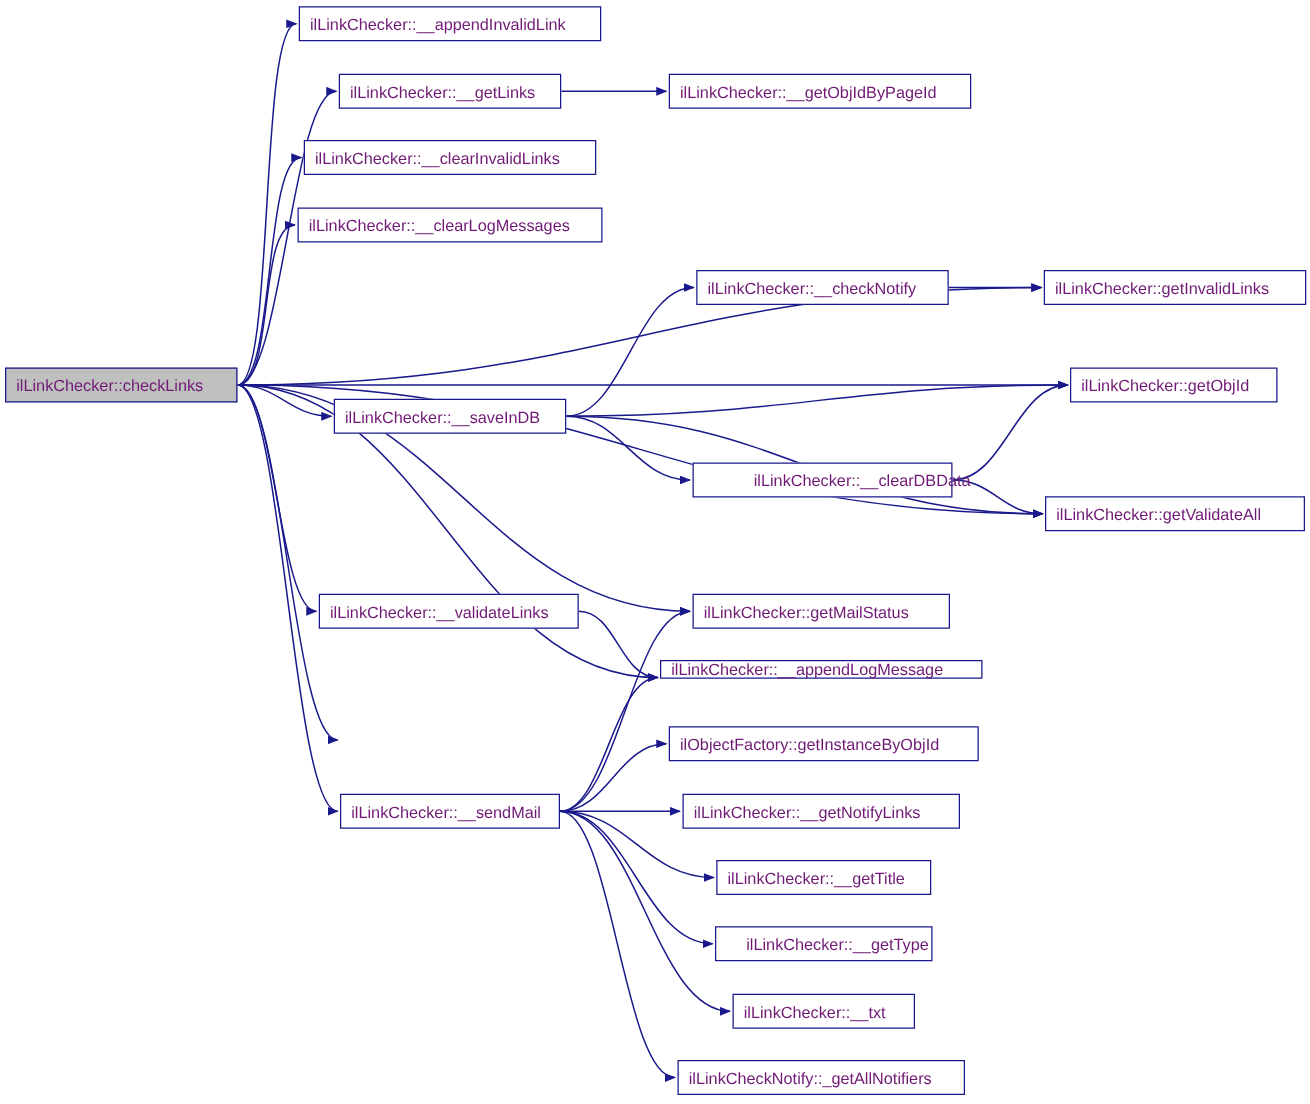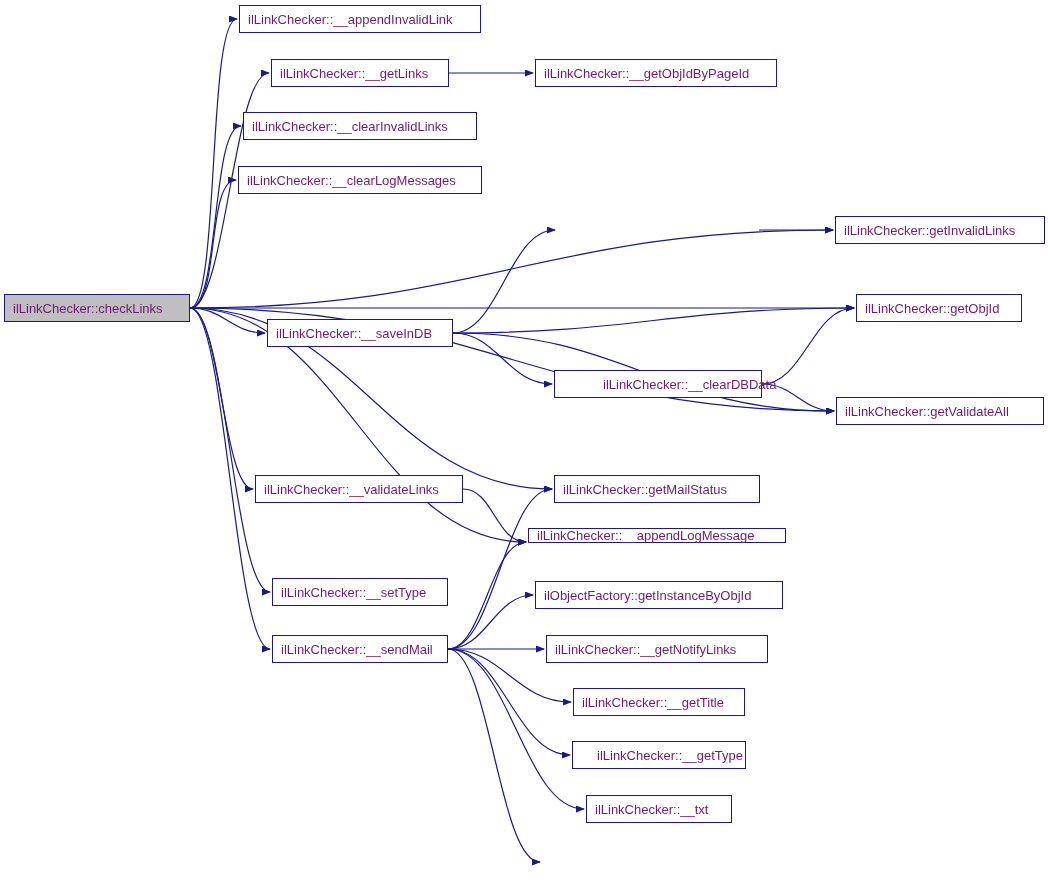--- a/index.html
+++ b/index.html
@@ -95,20 +95,23 @@
     </div>
     <div class="node" style="left: 243px; top: 112px; width: 234px; height: 28px;">
       <span>ilLinkChecker::__clearInvalidLinks</span>
     </div>
     <div class="node" style="left: 238px; top: 166px; width: 244px; height: 28px;">
       <span>ilLinkChecker::__clearLogMessages</span>
     </div>
     <div class="node" style="left: 535px; top: 59px; width: 242px; height: 28px;">
       <span>ilLinkChecker::__getObjIdByPageId</span>
     </div>
+    <div class="node" style="left: 557px; top: 216px; width: 202px; height: 28px;">
+      <span>ilLinkChecker::__checkNotify</span>
+    </div>
     <div class="node" style="left: 835px; top: 216px; width: 210px; height: 28px;">
       <span>ilLinkChecker::getInvalidLinks</span>
     </div>
     <div class="node" style="left: 267px; top: 319px; width: 186px; height: 28px;">
       <span>ilLinkChecker::__saveInDB</span>
     </div>
     <div class="node" style="left: 856px; top: 294px; width: 166px; height: 28px;">
       <span>ilLinkChecker::getObjId</span>
     </div>
     <div class="node" style="left: 554px; top: 370px; width: 208px; height: 28px; padding-left: 48px;">
@@ -119,34 +122,34 @@
     </div>
     <div class="node" style="left: 554px; top: 475px; width: 206px; height: 28px;">
       <span>ilLinkChecker::getMailStatus</span>
     </div>
     <div class="node" style="left: 255px; top: 475px; width: 208px; height: 28px;">
       <span>ilLinkChecker::__validateLinks</span>
     </div>
     <div class="node" style="left: 528px; top: 528px; width: 258px; height: 15px;">
       <span>ilLinkChecker::__appendLogMessage</span>
     </div>
-    <div class="node" style="left: 272px; top: 578px; width: 176px; height: 28px;">
-      <span>ilLinkChecker::__setType</span>
-    </div>
     <div class="node" style="left: 535px; top: 581px; width: 248px; height: 28px;">
       <span>ilObjectFactory::getInstanceByObjId</span>
     </div>
     <div class="node" style="left: 272px; top: 635px; width: 176px; height: 28px;">
       <span>ilLinkChecker::__sendMail</span>
     </div>
     <div class="node" style="left: 546px; top: 635px; width: 222px; height: 28px;">
       <span>ilLinkChecker::__getNotifyLinks</span>
     </div>
     <div class="node" style="left: 573px; top: 688px; width: 172px; height: 28px;">
       <span>ilLinkChecker::__getTitle</span>
     </div>
     <div class="node" style="left: 572px; top: 741px; width: 174px; height: 28px; padding-left: 24px;">
       <span>ilLinkChecker::__getType</span>
     </div>
     <div class="node" style="left: 586px; top: 795px; width: 146px; height: 28px;">
       <span>ilLinkChecker::__txt</span>
     </div>
+    <div class="node" style="left: 542px; top: 848px; width: 230px; height: 28px;">
+      <span>ilLinkCheckNotify::_getAllNotifiers</span>
+    </div>
   </div>
 
 </body></html>

